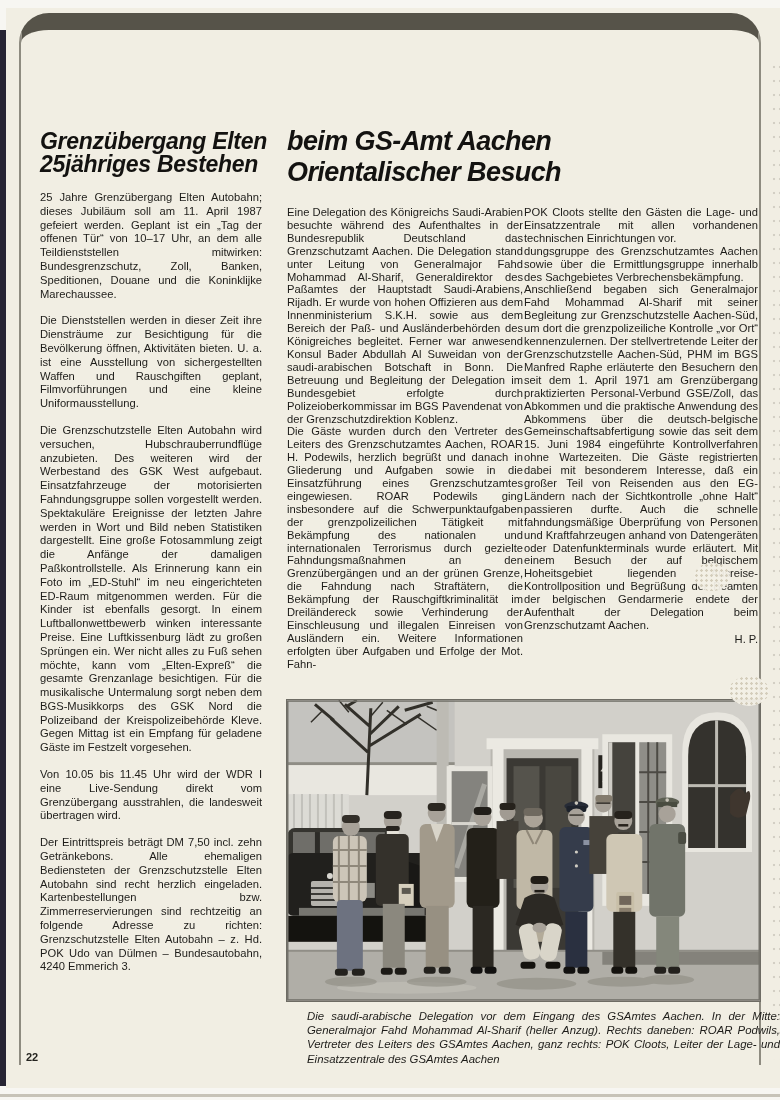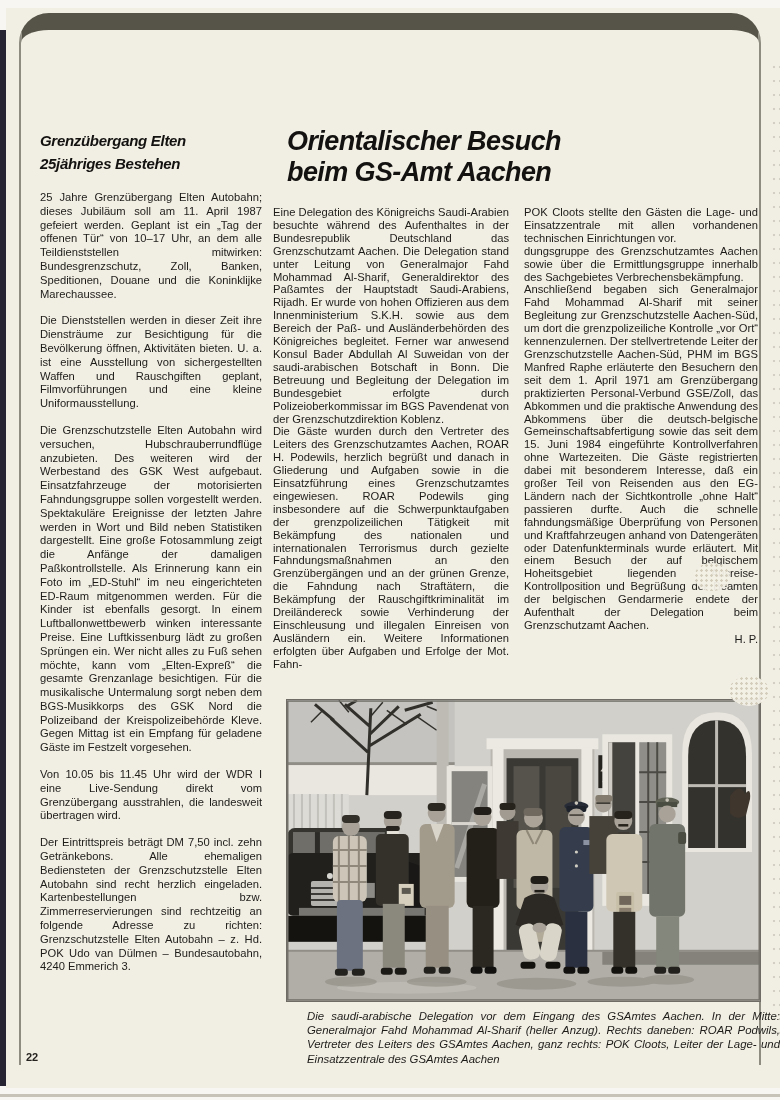--- a/index.html
+++ b/index.html
@@ -21,36 +21,36 @@
   .frame{
     position:absolute;left:19px;top:13px;width:742px;height:1052px;box-sizing:border-box;
     border-top:17px solid #565349;
     border-left:2px solid #8e8b80;
     border-right:2px solid #8e8b80;
     border-radius:30px 30px 0 0;
   }
   
   .left-col{position:absolute;left:40px;top:130px;width:238px;}
   .left-title{
-    font-weight:bold;font-style:italic;font-size:15px;line-height:22.5px;
+    font-weight:bold;font-style:italic;font-size:23px;line-height:22.5px;
     letter-spacing:-0.3px;color:#131210;margin-bottom:16px;
   }
   .left-col p{
     margin:0 16px 13px 0;font-size:11.2px;line-height:13.8px;text-align:justify;
   }
   .page-number{
     position:absolute;left:26px;top:1051px;font-size:11px;font-weight:bold;color:#24231f;
   }
   
   .main-title{
     position:absolute;left:287px;top:126px;width:470px;
     font-weight:bold;font-style:italic;font-size:27px;line-height:31px;
     letter-spacing:-0.6px;color:#131210;
   }
-  .col-a{position:absolute;left:273px;top:206px;width:236px;}
+  .col-a{position:absolute;left:287px;top:206px;width:236px;}
   .col-b{position:absolute;left:524px;top:206px;width:234px;}
   .col-a p,.col-b p{
     margin:0;font-size:11.2px;line-height:12.9px;text-align:justify;
   }
   .signature{font-size:11.2px;line-height:14px;text-align:right;padding-right:0;}
   
   .photo{
     position:absolute;left:287px;top:700px;width:473px;height:301px;
     background:#cfcdc6;outline:1.5px solid #6e6c64;
   }
@@ -85,22 +85,22 @@
   </div>
   <p>25 Jahre Grenzübergang Elten Autobahn; dieses Jubiläum soll am 11. April 1987 gefeiert werden. Geplant ist ein „Tag der offenen Tür“ von 10–17 Uhr, an dem alle Teildienststellen mitwirken: Bundesgrenzschutz, Zoll, Banken, Speditionen, Douane und die Koninklijke Marechaussee.</p>
   <p>Die Dienststellen werden in dieser Zeit ihre Diensträume zur Besichtigung für die Bevölkerung öffnen, Aktivitäten bieten. U. a. ist eine Ausstellung von sichergestellten Waffen und Rauschgiften geplant, Filmvorführungen und eine kleine Uniformausstellung.</p>
   <p>Die Grenzschutzstelle Elten Autobahn wird versuchen, Hubschrauberrundflüge anzubieten. Des weiteren wird der Werbestand des GSK West aufgebaut. Einsatzfahrzeuge der motorisierten Fahndungsgruppe sollen vorgestellt werden. Spektakuläre Ereignisse der letzten Jahre werden in Wort und Bild neben Statistiken dargestellt. Eine große Fotosammlung zeigt die Anfänge der damaligen Paßkontrollstelle. Als Erinnerung kann ein Foto im „ED-Stuhl“ im neu eingerichteten ED-Raum mitgenommen werden. Für die Kinder ist ebenfalls gesorgt. In einem Luftballonwettbewerb winken interessante Preise. Eine Luftkissenburg lädt zu großen Sprüngen ein. Wer nicht alles zu Fuß sehen möchte, kann vom „Elten-Expreß“ die gesamte Grenzanlage besichtigen. Für die musikalische Untermalung sorgt neben dem BGS-Musikkorps des GSK Nord die Polizeiband der Kreispolizeibehörde Kleve. Gegen Mittag ist ein Empfang für geladene Gäste im Festzelt vorgesehen.</p>
   <p>Von 10.05 bis 11.45 Uhr wird der WDR I eine Live-Sendung direkt vom Grenzübergang ausstrahlen, die landesweit übertragen wird.</p>
   <p>Der Eintrittspreis beträgt DM 7,50 incl. zehn Getränkebons. Alle ehemaligen Bediensteten der Grenzschutzstelle Elten Autobahn sind recht herzlich eingeladen. Kartenbestellungen bzw. Zimmerreservierungen sind rechtzeitig an folgende Adresse zu richten: Grenzschutzstelle Elten Autobahn – z. Hd. POK Udo van Dülmen – Bundesautobahn, 4240 Emmerich 3.</p>
 </div>
 <div class="page-number">22</div>
 
 <div class="main-title">
+  <div>beim GS-Amt Aachen</div>
   <div>Orientalischer Besuch</div>
-  <div>beim GS-Amt Aachen</div>
 </div>
 <div class="col-a">
   <p>Eine Delegation des Königreichs Saudi-Arabien besuchte während des Aufenthaltes in der Bundesrepublik Deutschland das Grenzschutzamt Aachen. Die Delegation stand unter Leitung von Generalmajor Fahd Mohammad Al-Sharif, Generaldirektor des Paßamtes der Hauptstadt Saudi-Arabiens, Rijadh. Er wurde von hohen Offizieren aus dem Innenministerium S.K.H. sowie aus dem Bereich der Paß- und Ausländerbehörden des Königreiches begleitet. Ferner war anwesend Konsul Bader Abdullah Al Suweidan von der saudi-arabischen Botschaft in Bonn. Die Betreuung und Begleitung der Delegation im Bundesgebiet erfolgte durch Polizeioberkommissar im BGS Pavendenat von der Grenzschutzdirektion Koblenz.</p>
   <p>Die Gäste wurden durch den Vertreter des Leiters des Grenzschutzamtes Aachen, ROAR H. Podewils, herzlich begrüßt und danach in Gliederung und Aufgaben sowie in die Einsatzführung eines Grenzschutzamtes eingewiesen. ROAR Podewils ging insbesondere auf die Schwerpunktaufgaben der grenzpolizeilichen Tätigkeit mit Bekämpfung des nationalen und internationalen Terrorismus durch gezielte Fahndungsmaßnahmen an den Grenzübergängen und an der grünen Grenze, die Fahndung nach Straftätern, die Bekämpfung der Rauschgiftkriminalität im Dreiländereck sowie Verhinderung der Einschleusung und illegalen Einreisen von Ausländern ein. Weitere Informationen erfolgten über Aufgaben und Erfolge der Mot. Fahn-</p>
 </div>
 <div class="col-b">
   <p>POK Cloots stellte den Gästen die Lage- und Einsatzzentrale mit allen vorhandenen technischen Einrichtungen vor.</p>
   <p>dungsgruppe des Grenzschutzamtes Aachen sowie über die Ermittlungsgruppe innerhalb des Sachgebietes Verbrechensbekämpfung.</p>
   <p>Anschließend begaben sich Generalmajor Fahd Mohammad Al-Sharif mit seiner Begleitung zur Grenzschutzstelle Aachen-Süd, um dort die grenzpolizeiliche Kontrolle „vor Ort“ kennenzulernen. Der stellvertretende Leiter der Grenzschutzstelle Aachen-Süd, PHM im BGS Manfred Raphe erläuterte den Besuchern den seit dem 1. April 1971 am Grenzübergang praktizierten Personal-Verbund GSE/Zoll, das Abkommen und die praktische Anwendung des Abkommens über die deutsch-belgische Gemeinschaftsabfertigung sowie das seit dem 15. Juni 1984 eingeführte Kontrollverfahren ohne Wartezeiten. Die Gäste registrierten dabei mit besonderem Interesse, daß ein großer Teil von Reisenden aus den EG-Ländern nach der Sichtkontrolle „ohne Halt“ passieren durfte. Auch die schnelle fahndungsmäßige Überprüfung von Personen und Kraftfahrzeugen anhand von Datengeräten oder Datenfunkterminals wurde erläutert. Mit einem Besuch der auf belgischem Hoheitsgebiet liegenden Ausreise-Kontrollposition und Begrüßung der Beamten der belgischen Gendarmerie endete der Aufenthalt der Delegation beim Grenzschutzamt Aachen.</p>
   <div class="signature">H. P.</div>

